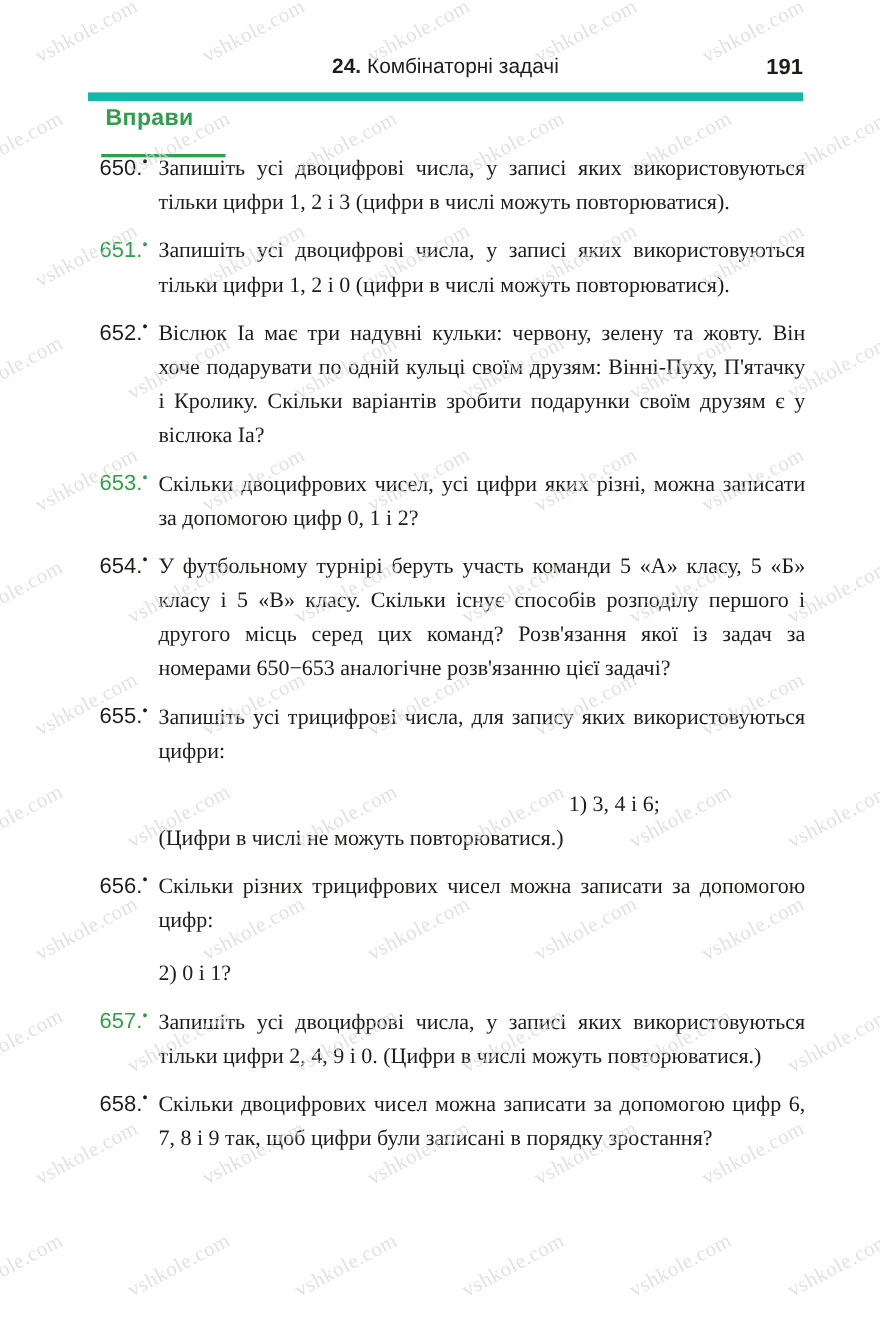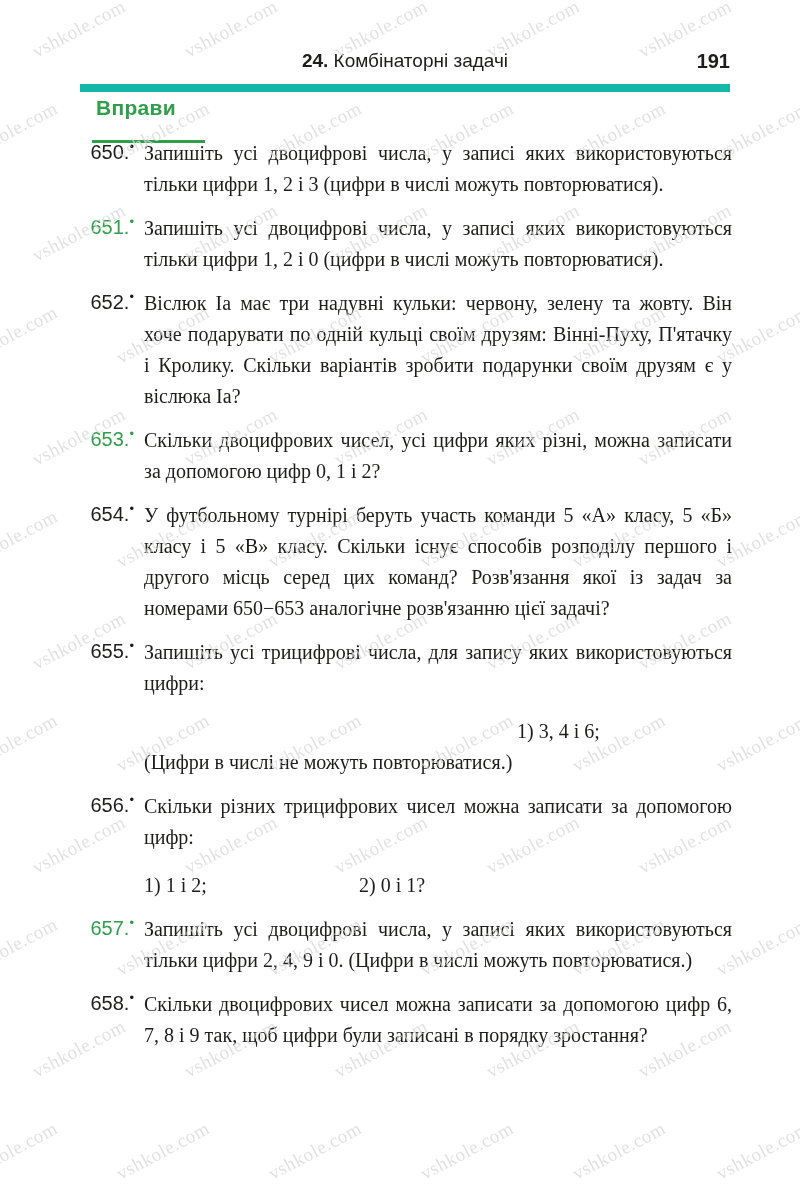--- a/index.html
+++ b/index.html
@@ -211,21 +211,20 @@
       </div>
     </div>
 
     <div class="ex">
       <div class="ex-num">
         <span class="n">656.</span><span class="dot">•</span>
       </div>
       <div class="ex-body">
         <p>Скільки різних трицифрових чисел можна записати за допомогою цифр:</p>
         <div class="subitems">
-          <div class="col1">1) 1 і 2;</div>
           <div class="col2">2) 0 і 1?</div>
         </div>
       </div>
     </div>
 
     <div class="ex">
       <div class="ex-num green">
         <span class="n">657.</span><span class="dot">•</span>
       </div>
       <div class="ex-body">

